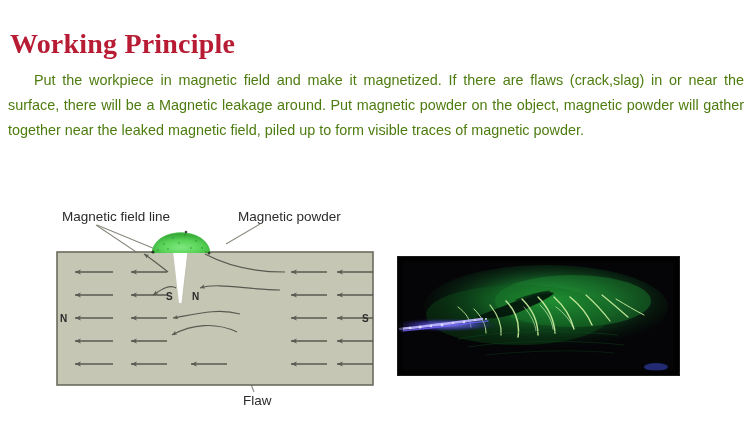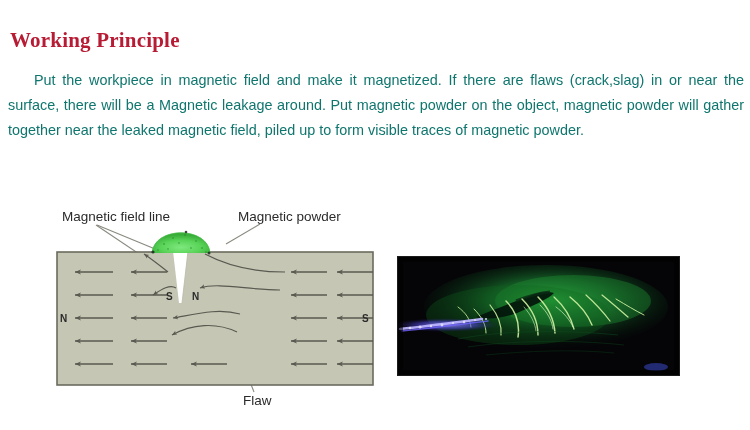--- a/index.html
+++ b/index.html
@@ -16,35 +16,35 @@
     color: #3f3f3f;
   }
 
   
   .page-title {
     position: absolute;
     left: 10px;
     top: 28px;
     font-family: "Liberation Serif", serif;
     font-weight: bold;
-    font-size: 21px;
+    font-size: 28px;
     color: #b81c35;
     letter-spacing: 0.2px;
     white-space: nowrap;
   }
 
   
   .body-copy {
     position: absolute;
     left: 8px;
     top: 68px;
     width: 736px;
     font-size: 14.4px;
     line-height: 25px;
-    color: #0f766e;
+    color: #4d7c0f;
     text-align: justify;
     text-indent: 26px;
     font-family: "Liberation Sans", sans-serif;
   }
 
   
   .figure-row {
     position: absolute;
     left: 0;
     top: 196px;

